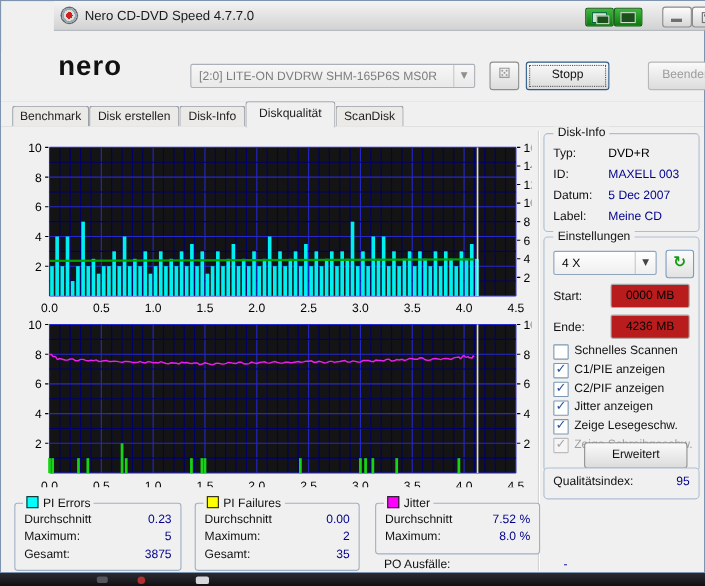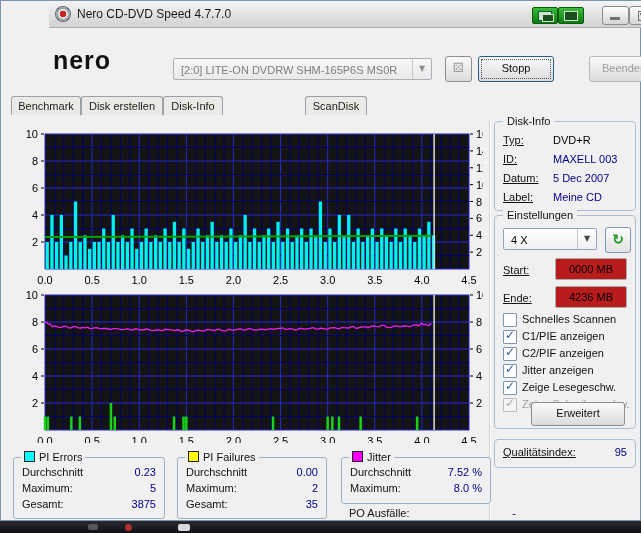--- a/index.html
+++ b/index.html
@@ -43,21 +43,21 @@
   .tab{position:absolute;top:4px;height:18px;border:1px solid #9aa0a8;border-bottom:none;border-radius:3px 3px 0 0;
     background:#eceae6;text-align:center;line-height:18px;color:#222;}
   .tab.active{top:0;height:23px;background:#f0f0f0;z-index:3;line-height:20px;}
   
   .content{position:absolute;left:0;top:114px;width:100%;height:405px;background:#f0f0f0;}
   .chartbox{position:absolute;left:6px;}
   .vdivider{position:absolute;left:488px;top:4px;width:1px;height:400px;background:#d3d3d3;border-right:1px solid #fff;}
   .gbox{position:absolute;border:1px solid #aebed2;border-radius:4px;background:#f0f0f0;}
   .gbox-title{position:absolute;top:-7px;left:8px;background:#f0f0f0;padding:0 4px;color:#111;}
   .irow{position:absolute;left:8px;right:8px;height:16px;}
-  .ilbl{position:absolute;left:0;color:#111;text-decoration:underline;}
+  .ilbl{position:absolute;left:0;color:#111;}
   .ival{position:absolute;left:50px;color:#00008b;}
   .ival.black{color:#000;}
   .rval{position:absolute;right:0;color:#00008b;text-align:right;}
   .fld{position:absolute;height:20px;border:1px solid #a9a9a9;background:#b91c1c;color:#000;text-align:center;line-height:20px;border-radius:2px;}
   .combo2{position:absolute;left:8px;top:12px;width:94px;height:22px;border:1px solid #8fa4bd;border-radius:2px;
     background:linear-gradient(#ffffff,#efefef);line-height:22px;padding-left:7px;box-sizing:border-box;color:#000;}
   .refreshbtn{position:absolute;left:110px;top:11px;width:24px;height:24px;border:1px solid #7a9ac0;border-radius:3px;
     background:linear-gradient(#fcfcfc,#e2e2e2);text-align:center;line-height:22px;color:#189a18;
     font-family:"DejaVu Sans",sans-serif;font-size:14px;font-weight:bold;}
   .chkrow{position:absolute;left:8px;height:15px;}
@@ -118,20 +118,21 @@
       <span class="combo-arrow">▼</span>
     </div>
     <div class="toolbtn dicebtn"><span>⚄</span></div>
     <div class="toolbtn stopbtn">Stopp</div>
     <div class="toolbtn quitbtn">Beenden</div>
 
     <div class="tabstrip">
       <span class="tab" style="left:10px;width:68px">Benchmark</span>
       <span class="tab" style="left:80px;width:80px">Disk erstellen</span>
       <span class="tab" style="left:162px;width:58px">Disk-Info</span>
+      <span class="tab active" style="left:222px;width:80px">Diskqualität</span>
       <span class="tab" style="left:304px;width:60px">ScanDisk</span>
     </div>
 
     <div class="content">
       <div class="chartbox" id="chart1" style="top:4px">
           <svg width="476" height="166" font-family="Liberation Sans, sans-serif">
             <rect x="38" y="15" width="424" height="135" fill="#141414"></rect>
             <line x1="38" y1="15" x2="38" y2="150" stroke="#2627cd" stroke-width="1"></line>
             <line x1="47.422222222222224" y1="15" x2="47.422222222222224" y2="150" stroke="#00006a" stroke-width="1"></line>
             <line x1="56.84444444444445" y1="15" x2="56.84444444444445" y2="150" stroke="#00006a" stroke-width="1"></line>
@@ -488,21 +489,21 @@
           </div>
         <div class="chkrow" style="top:181px">
             <span class="chk disabled">
               <span class="tick">✓</span>
             </span>
             <span class="chklbl disabled">Zeige Schreibgeschw.</span>
           </div>
         <div class="advbtn" style="top:186px">Erweitert</div>
       </div>
 
-      <div class="gbox" style="left:493px;top:324px;width:140px;height:27px">
+      <div class="gbox" style="left:493px;top:310px;width:140px;height:27px">
         <div class="irow" style="top:6px">
             <span class="ilbl">Qualitätsindex:</span>
             <span class="rval">95</span>
           </div>
       </div>
 
 
       <div class="sbox" style="left:12px;top:342px;width:150px;height:60px">
         <span class="sbox-title"><span class="swatch" style="background: rgb(0, 255, 255);"></span><span>PI Errors</span></span>
         <div class="srow" style="top:8px">

